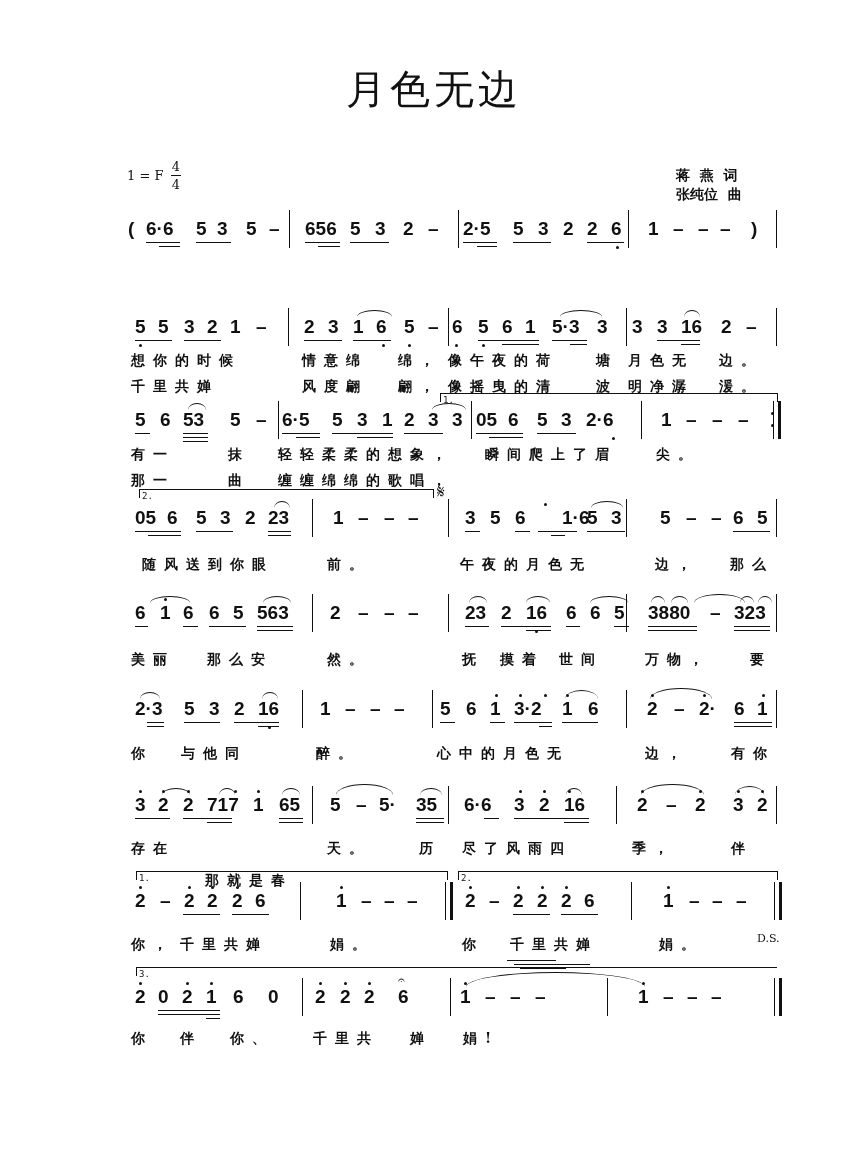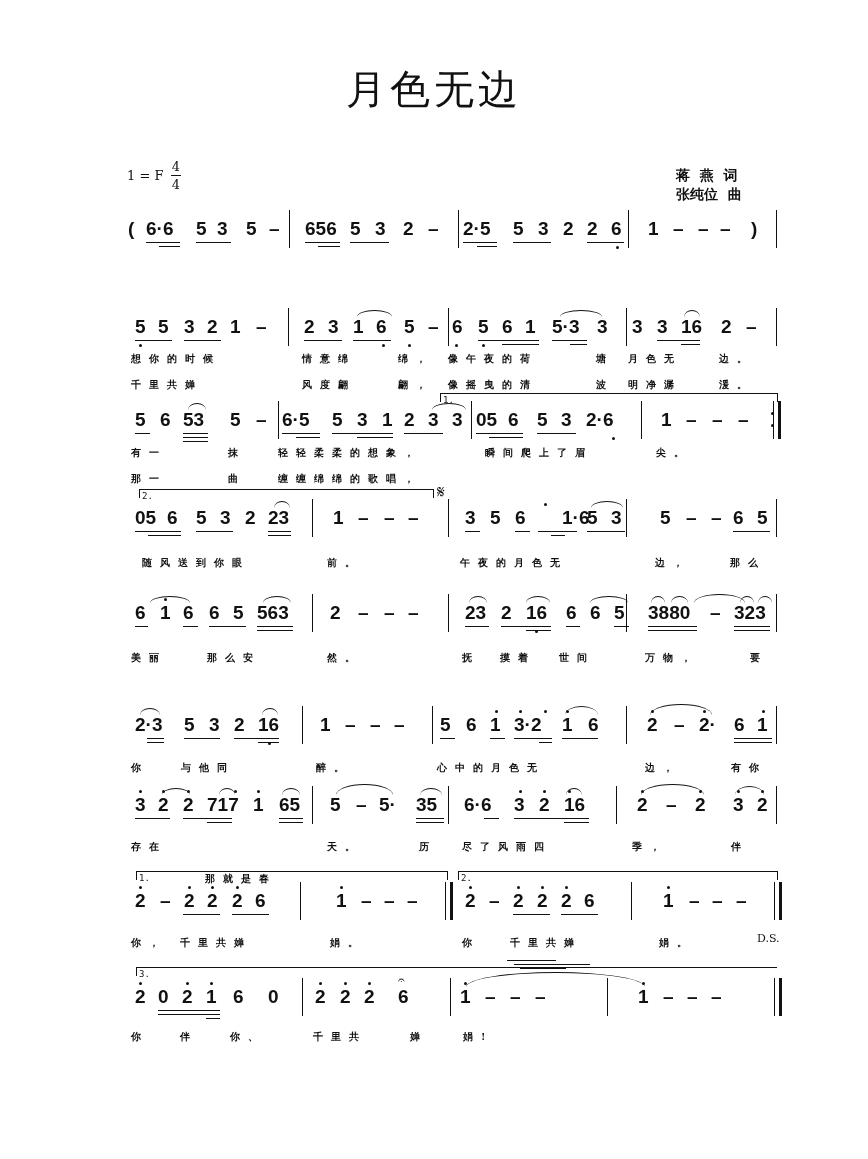--- a/index.html
+++ b/index.html
@@ -11,21 +11,21 @@
   .credits { position: absolute; left: 676px; top: 166px; font-family: "DejaVu Sans", sans-serif; font-weight: bold; font-size: 14px; line-height: 19px; }
   .credits div { white-space: pre; }
 
   .sys { position: absolute; left: 0; width: 868px; }
   .n { position: absolute; font-family: "Liberation Sans", sans-serif; font-weight: bold; font-size: 19px; line-height: 22px; white-space: pre; }
   .ul1, .ul2 { position: absolute; height: 0; border-top: 1.5px solid #111; }
   .bar { position: absolute; width: 0; border-left: 1.5px solid #111; }
   .dblbar { position: absolute; width: 4px; border-left: 1.5px solid #111; border-right: 3px solid #111; }
   .dot-above, .dot-below { position: absolute; width: 3px; height: 3px; background: #111; border-radius: 50%; }
   .slur { position: absolute; border-top: 1.5px solid #111; border-radius: 50% 50% 0 0 / 100% 100% 0 0; height: 6px; }
-  .lyr { position: absolute; font-family: "DejaVu Serif", serif; font-weight: bold; font-size: 10px; letter-spacing: 8px; white-space: pre; }
+  .lyr { position: absolute; font-family: "DejaVu Serif", serif; font-weight: bold; font-size: 14px; letter-spacing: 8px; white-space: pre; }
   .volta { position: absolute; border-top: 1.5px solid #111; border-left: 1px solid #111; height: 8px; }
   .volta.right { border-right: 1px solid #111; }
   .volta-label { position: absolute; font-family: "DejaVu Sans Mono", monospace; font-size: 9px; }
   .segno { position: absolute; font-size: 18px; font-family: "DejaVu Sans", sans-serif; }
   .ds { position: absolute; font-family: "DejaVu Serif", serif; font-size: 11px; }
   .fermata { position: absolute; font-size: 12px; font-family: "DejaVu Sans", sans-serif; }
 </style>
 </head>
 <body>
 
@@ -297,21 +297,21 @@
       <div class="slur" style="left: 758px; width: 14px; top: 596px; height: 6px;"></div>
       <div class="lyr" style="left: 131px; top: 651px;">美丽</div>
       <div class="lyr" style="left: 207px; top: 651px;">那么安</div>
       <div class="lyr" style="left: 327px; top: 651px;">然。</div>
       <div class="lyr" style="left: 462px; top: 651px;">抚</div>
       <div class="lyr" style="left: 500px; top: 651px;">摸着</div>
       <div class="lyr" style="left: 559px; top: 651px;">世间</div>
       <div class="lyr" style="left: 645px; top: 651px;">万物，</div>
       <div class="lyr" style="left: 750px; top: 651px;">要</div>
     </div>
-    <div class="sys" style="top: 16px; height: 1053px;">
+    <div class="sys" style="top: 0px; height: 1053px;">
       <div class="n" style="left: 135px; top: 698px;">2·3</div>
       <div class="n" style="left: 184px; top: 698px;">5</div>
       <div class="n" style="left: 209px; top: 698px;">3</div>
       <div class="n" style="left: 234px; top: 698px;">2</div>
       <div class="n" style="left: 258px; top: 698px;">16</div>
       <div class="n" style="left: 320px; top: 698px;">1</div>
       <div class="n" style="left: 345px; top: 698px;">–</div>
       <div class="n" style="left: 370px; top: 698px;">–</div>
       <div class="n" style="left: 394px; top: 698px;">–</div>
       <div class="n" style="left: 440px; top: 698px;">5</div>

